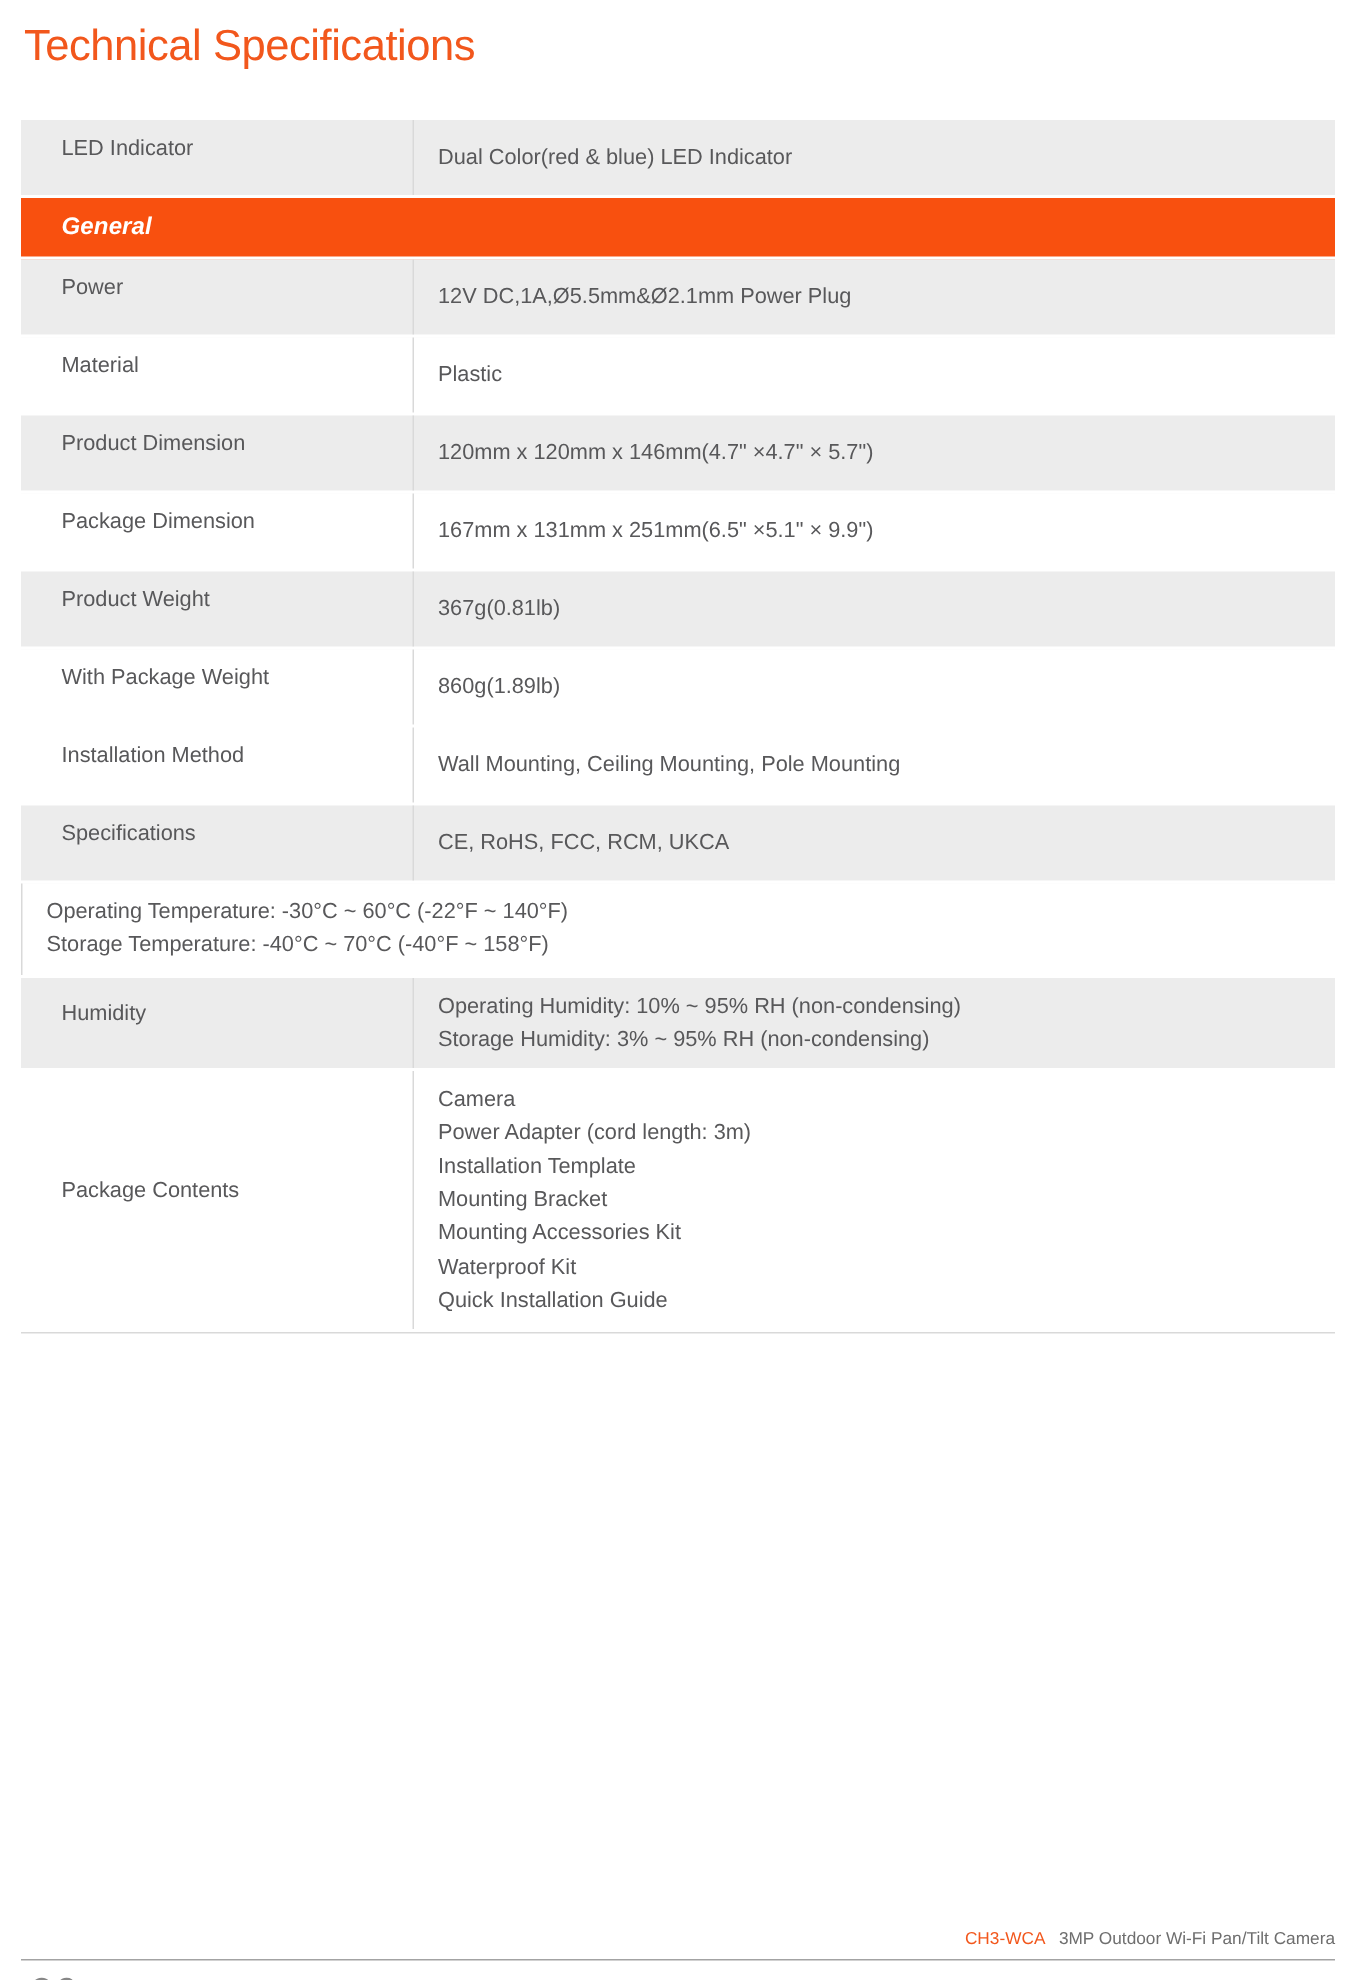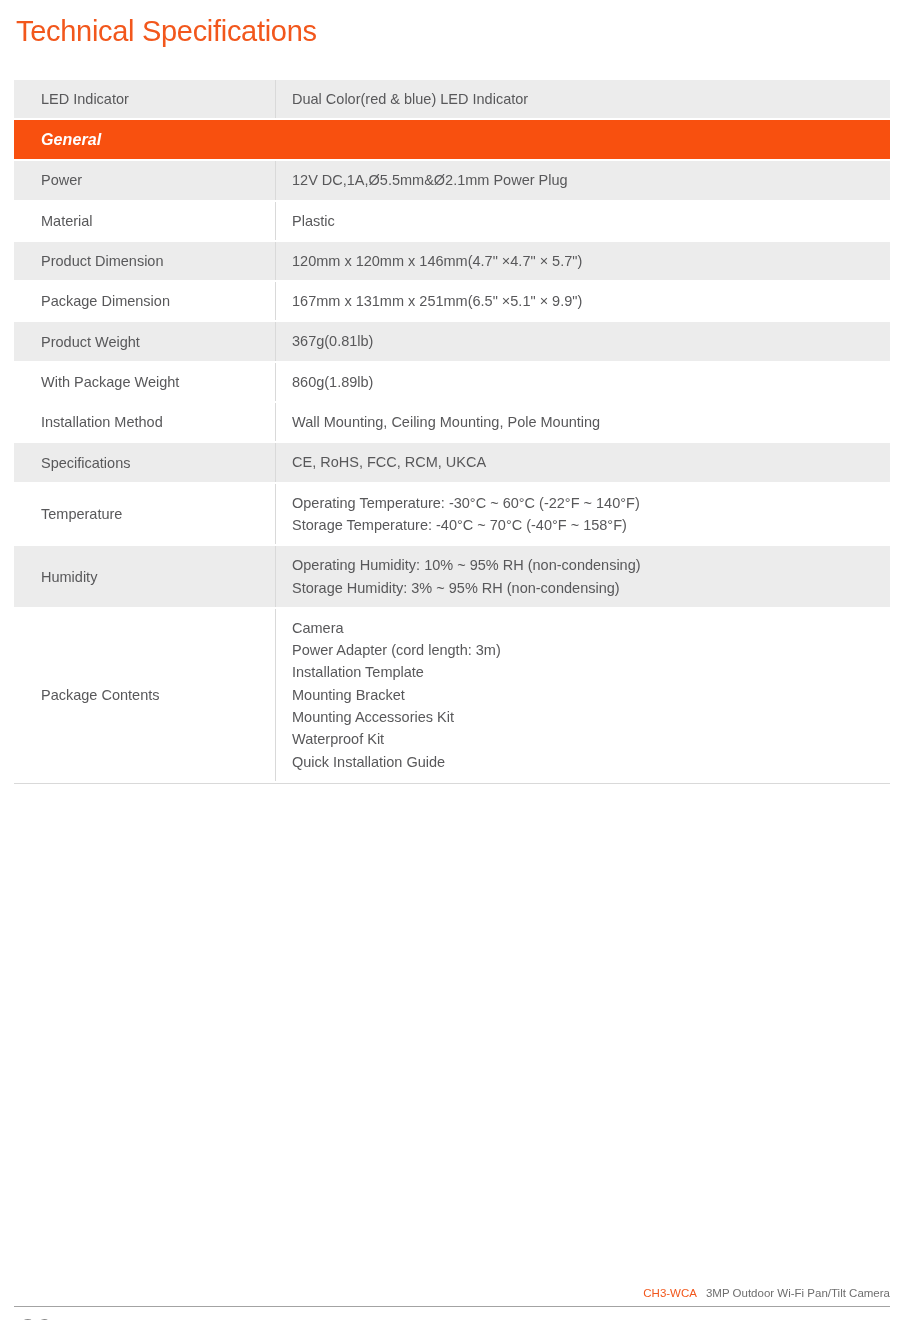--- a/index.html
+++ b/index.html
@@ -21,21 +21,21 @@
   .spec-table { position: absolute; left: 14px; top: 80px; width: 876px; }
   .spec-table .tbl-bottom { border-bottom: 1px solid var(--divider, #D9D9D9); }
 
   .row { display: flex; border-bottom: 2px solid #ffffff; }
   .row.gray  { background: var(--shade, #ECECEC); }
   .row.white { background: #ffffff; }
 
   .cell { display: flex; flex-direction: column; justify-content: center; }
   .label-cell {
     width: 261px; flex: 0 0 261px;
-    padding: 8px 12px 8px 27px;
+    padding: 8px 12px 20px 27px;
     font-size: 14.5px; line-height: 22px; color: var(--text, #58585A);
   }
   .value-cell {
     flex: 1 1 auto;
     border-left: 1px solid var(--divider, #D9D9D9);
     padding: 8px 16px;
     font-size: 14.5px; line-height: 22.3px; color: var(--text, #58585A);
   }
 
   .section-row {
@@ -142,23 +142,20 @@
   </div>
         <div class="row gray">
     <div class="cell label-cell">
       <span>Specifications</span>
     </div>
     <div class="cell value-cell">
             <div>CE, RoHS, FCC, RCM, UKCA</div>
           </div>
   </div>
         <div class="row white">
-    <div class="cell label-cell">
-      <span>Temperature</span>
-    </div>
     <div class="cell value-cell">
             <div>Operating Temperature: -30°C ~ 60°C (-22°F ~ 140°F)</div>
             <div>Storage Temperature: -40°C ~ 70°C (-40°F ~ 158°F)</div>
           </div>
   </div>
         <div class="row gray">
     <div class="cell label-cell">
       <span>Humidity</span>
     </div>
     <div class="cell value-cell">

